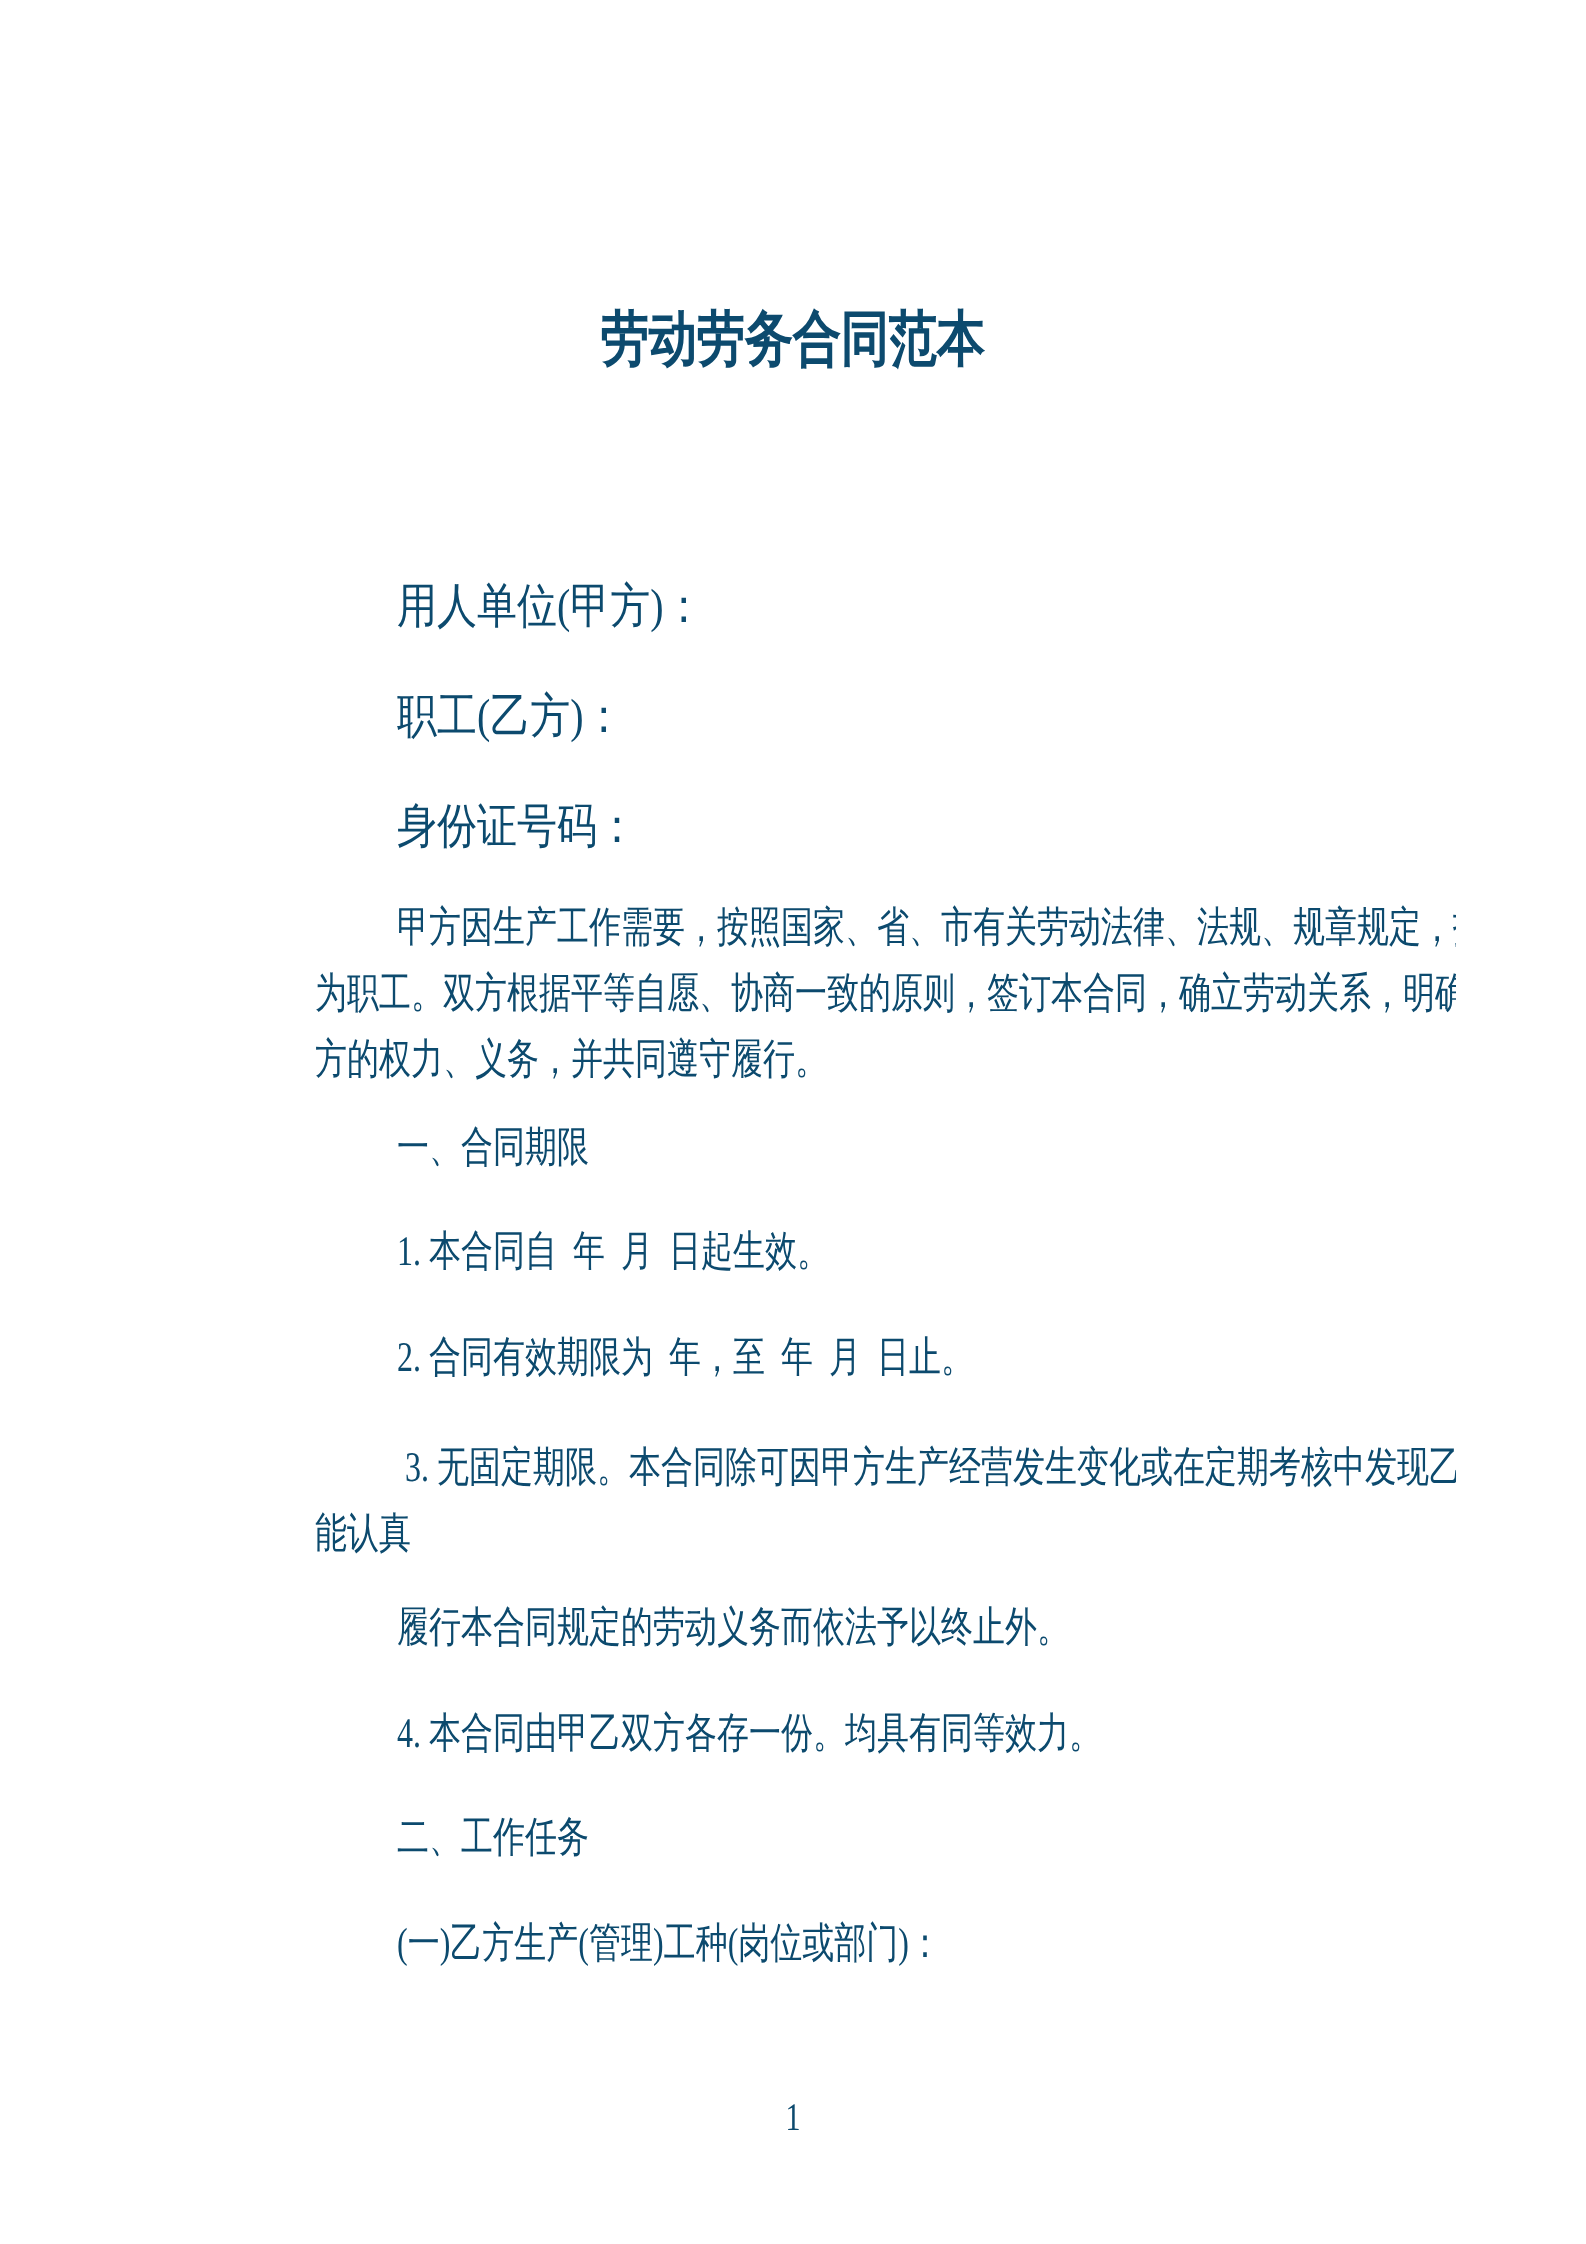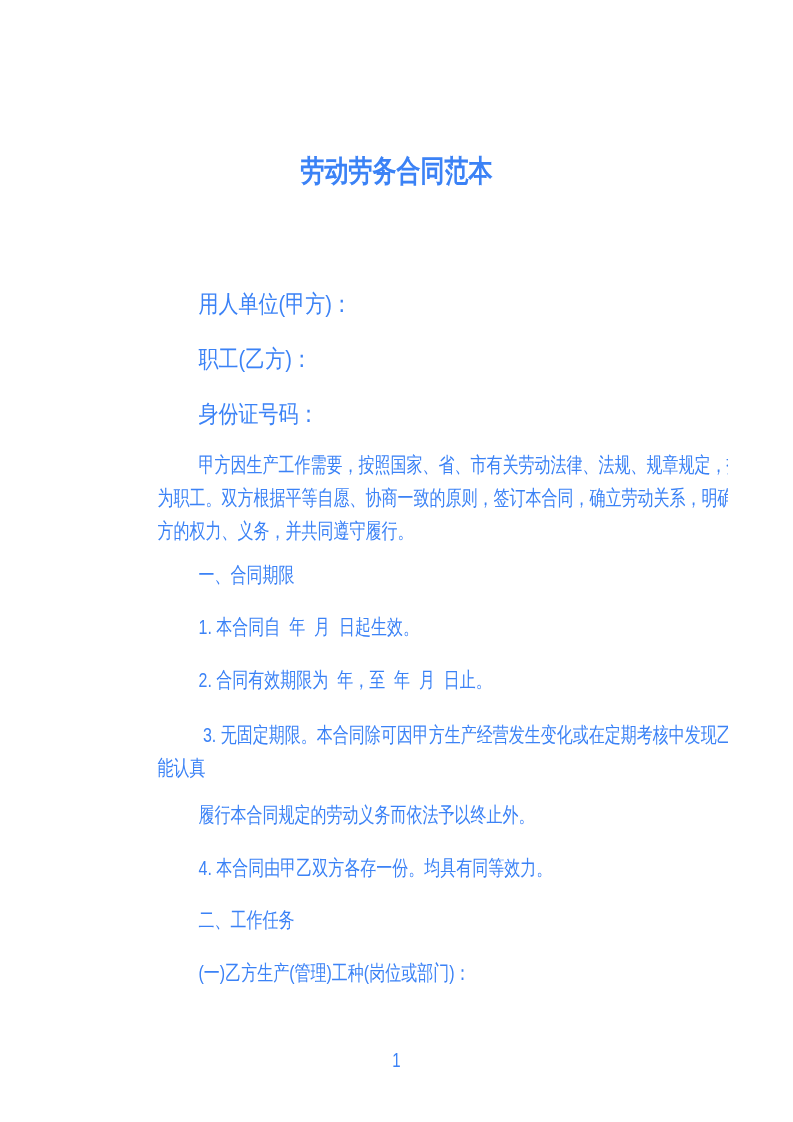--- a/index.html
+++ b/index.html
@@ -6,22 +6,22 @@
     margin: 0;
     padding: 0;
     background: #ffffff;
   }
   .page {
     position: relative;
     width: 662px;
     height: 1122px;
     margin: 0 auto;
     background: #ffffff;
-    font-family: Liberation Sans, sans-serif;
-    color: #3b82f6;
+    font-family: Liberation Serif, serif;
+    color: #0c4a6e;
     overflow: hidden;
   }
   .line {
     position: absolute;
     white-space: pre;
     transform-origin: 0 0;
   }
   
   .body-text {
     font-size: 16px;

